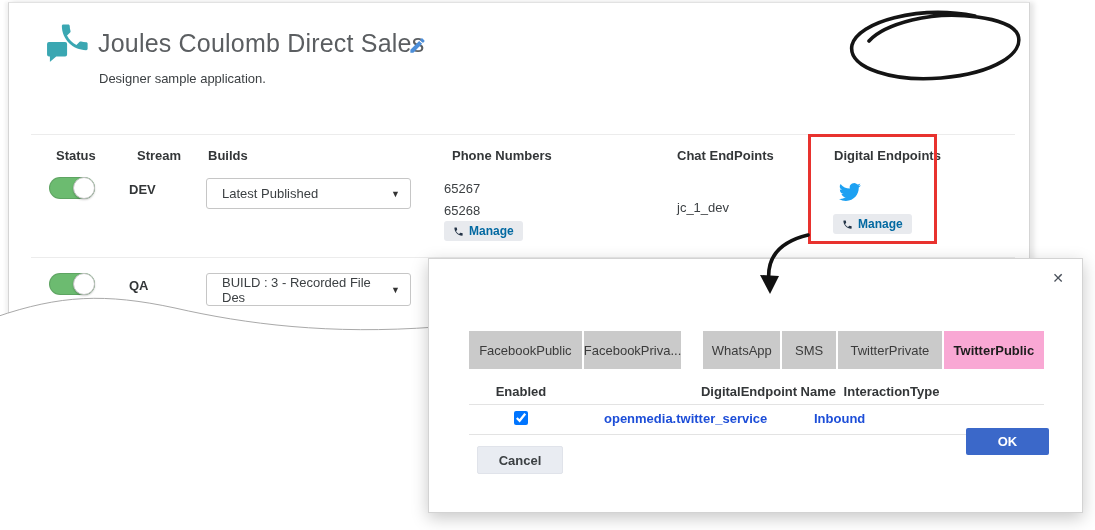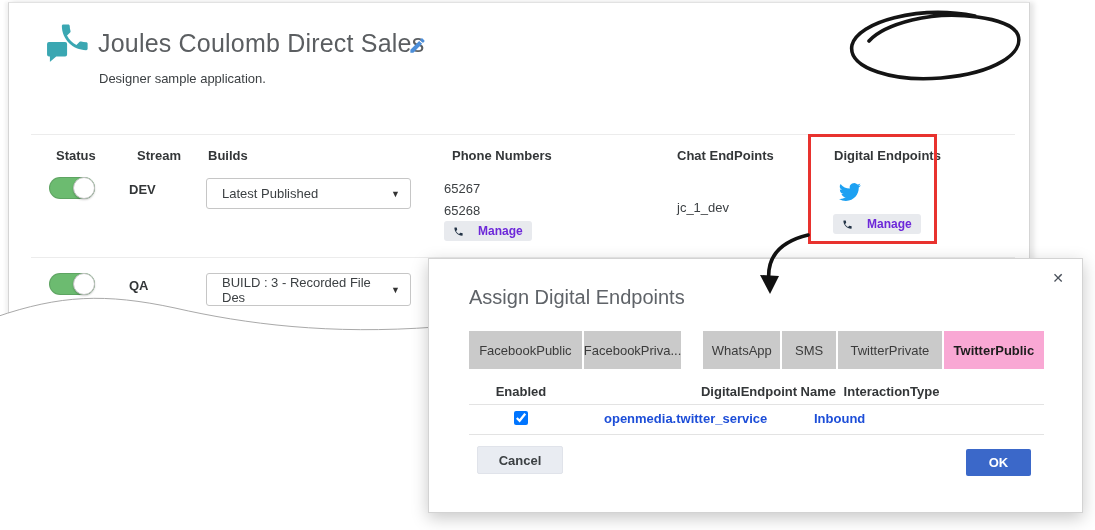--- a/index.html
+++ b/index.html
@@ -43,21 +43,21 @@
   .build-select { width:205px; height:31px; background:#fff; border:1px solid #c6c6c6; border-radius:3px;
                   font-size:13px; color:#3c4043; display:flex; align-items:center; padding:0 26px 0 15px; }
   .bs1 { left:197px; top:175px; } .bs2 { left:197px; top:270px; height:33px; }
   .caret { position:absolute; right:10px; top:50%; transform:translateY(-54%); font-size:9px; color:#333; }
 
   .phone-num { font-size:13px; color:#3c4043; }
   .pn1 { left:435px; top:178px; } .pn2 { left:435px; top:200px; }
   .chat-ep { left:668px; top:197px; font-size:13px; color:#3c4043; }
 
   .manage-btn { height:20px; background:#e8eaee; border-radius:3px; display:inline-flex; align-items:center;
-                gap:14px; padding:0 9px; font-size:12px; font-weight:700; color:#6d28d9; }
+                gap:5px; padding:0 9px; font-size:12px; font-weight:700; color:#0369a1; }
   .mb-phone { left:435px; top:218px; } .mb-digital { left:824px; top:211px; }
   .phone-glyph { width:11px; height:11px; }
 
   .twitter-icon { left:828px; top:178px; width:26px; height:22px; }
   .red-rect { left:808px; top:134px; width:129px; height:110px; border:3px solid #e8322e; z-index:8; }
 
   
   .wave { left:0; top:268px; width:1095px; height:262px; z-index:3; pointer-events:none; }
 
   
@@ -81,21 +81,21 @@
   .m-div { border-top:1px solid #e3e3e3; height:0; width:575px; left:40px; }
   .mdiv1 { top:145px; } .mdiv2 { top:175px; }
   .m-cell { font-size:13px; color:#1d4ed8; top:152px; text-align:left;font-weight:bold; }
   .row-check { left:40px; top:152px; width:104px; text-align:center; }
   .row-check input { width:14px; height:14px; }
   .mc-name { left:175px; width:305px; } .mc-type { left:385px; width:155px; }
 
   .cancel-btn { left:48px; top:187px; width:86px; height:28px; background:#e9ecf2; border:1px solid #e0e3ea;
                 border-radius:2px; display:flex; align-items:center; justify-content:center;
                 font-size:13px; font-weight:700; color:#3c4043; }
-  .ok-btn { left:537px; top:190px; width:65px; height:27px; background:#3b68c9; border-radius:2px;
+  .ok-btn { left:537px; top:169px; width:83px; height:27px; background:#3b68c9; border-radius:2px;
             display:flex; align-items:center; justify-content:center; font-size:13px; font-weight:700; color:#fff; }
 </style>
 </head>
 <body>
 
 <div class="stage">
 
   <div class="abs card">
 
     <svg class="abs brand-icon" viewBox="0 0 48 44">
@@ -162,21 +162,20 @@
 
   <svg class="abs wave" viewBox="0 0 1095 262" preserveAspectRatio="none">
     <path d="M-4,49 C60,27 105,25 175,40 C245,56 330,67 436,59 L1045,22 L1045,262 L-4,262 Z" fill="#ffffff"></path>
     <path d="M-4,49 C60,27 105,25 175,40 C245,56 330,67 436,59 L1045,22" fill="none" stroke="#a9a9a9" stroke-width="1"></path>
   </svg>
 
   <div class="abs red-rect"></div>
 
   <div class="abs modal">
     <div class="abs modal-close">✕</div>
-    <div class="abs modal-title">Assign Digital Endpoints</div>
 
     <div class="abs tabstrip">
       <div class="tab t1">FacebookPublic</div>
       <div class="tab t2">FacebookPriva...</div>
       <div class="tab t3">WhatsApp</div>
       <div class="tab t4">SMS</div>
       <div class="tab t5">TwitterPrivate</div>
       <div class="tab t6 active">TwitterPublic</div>
     </div>
 

